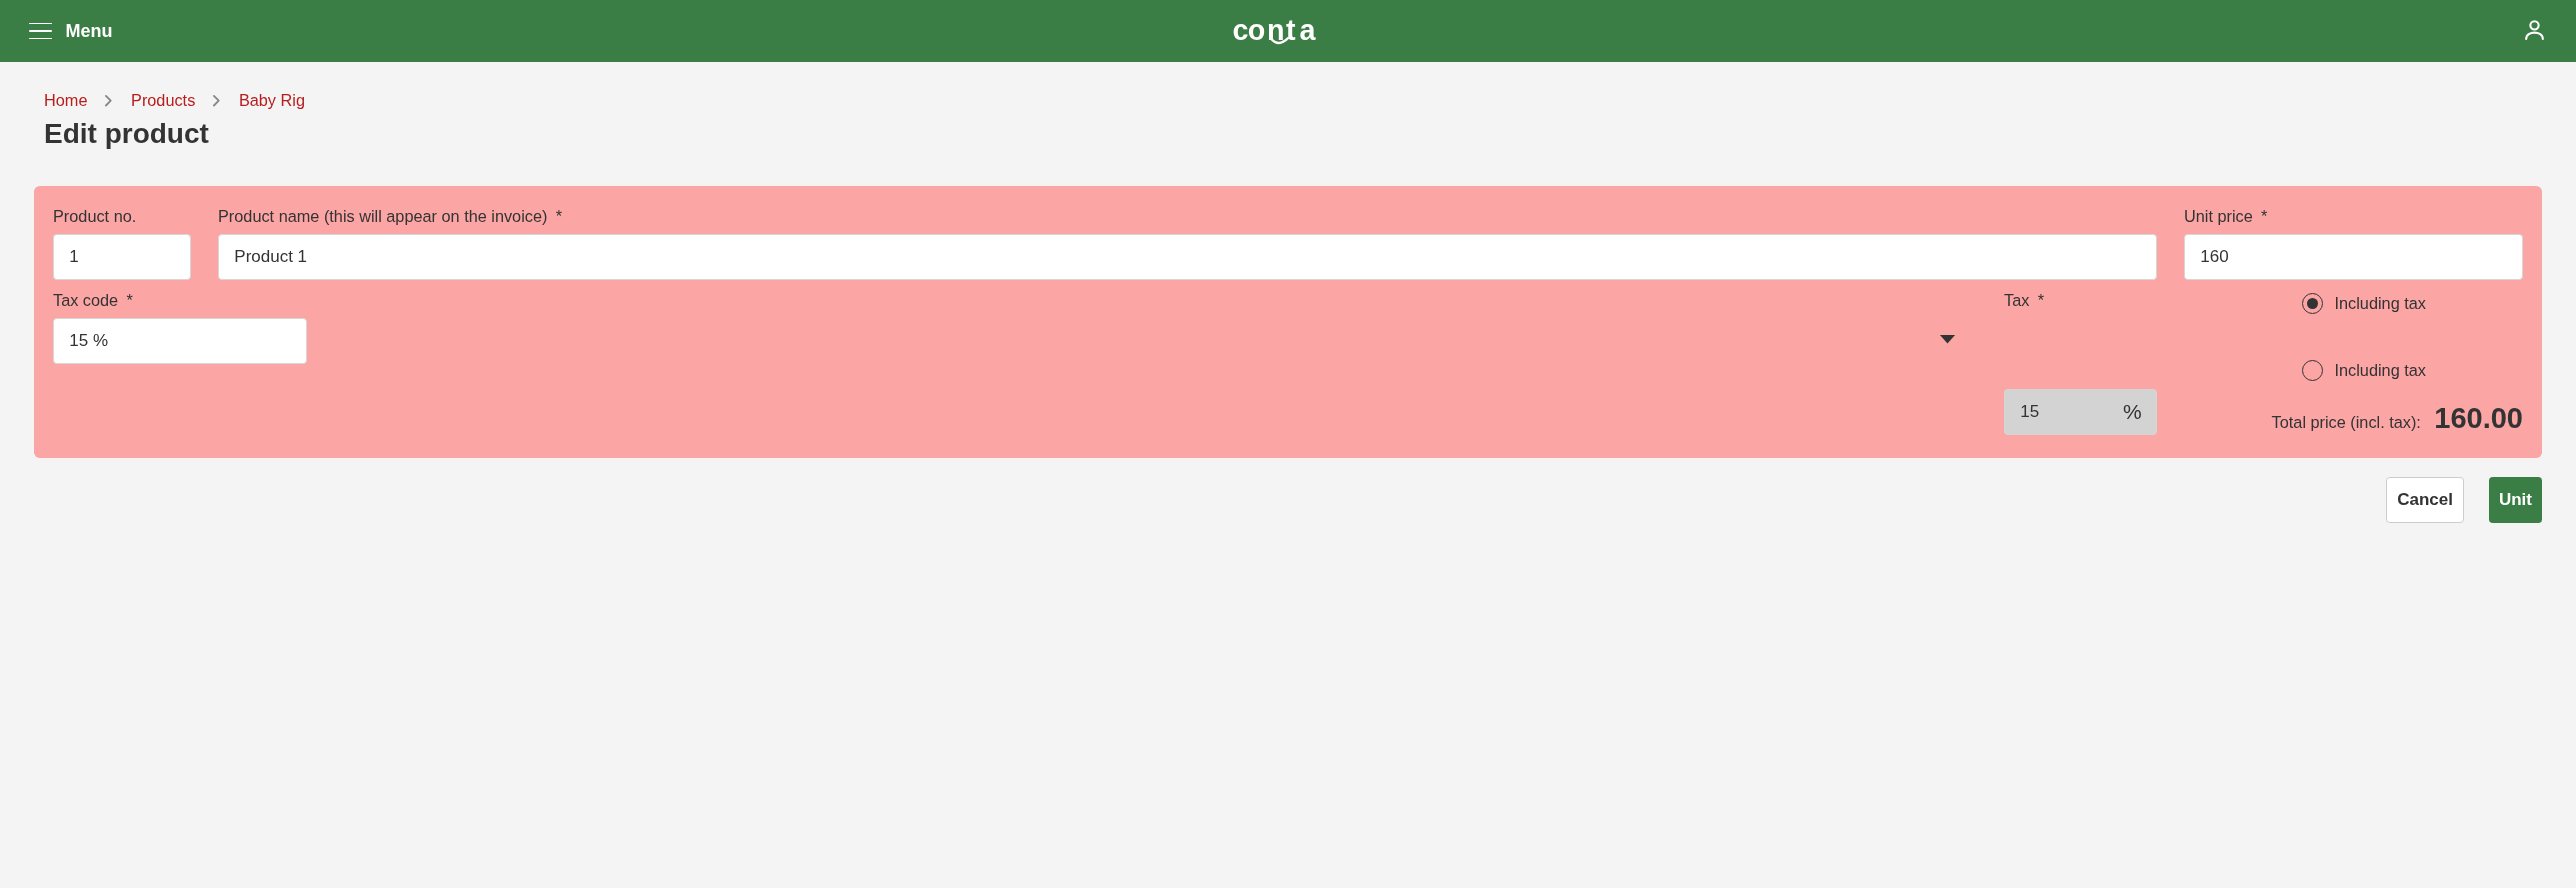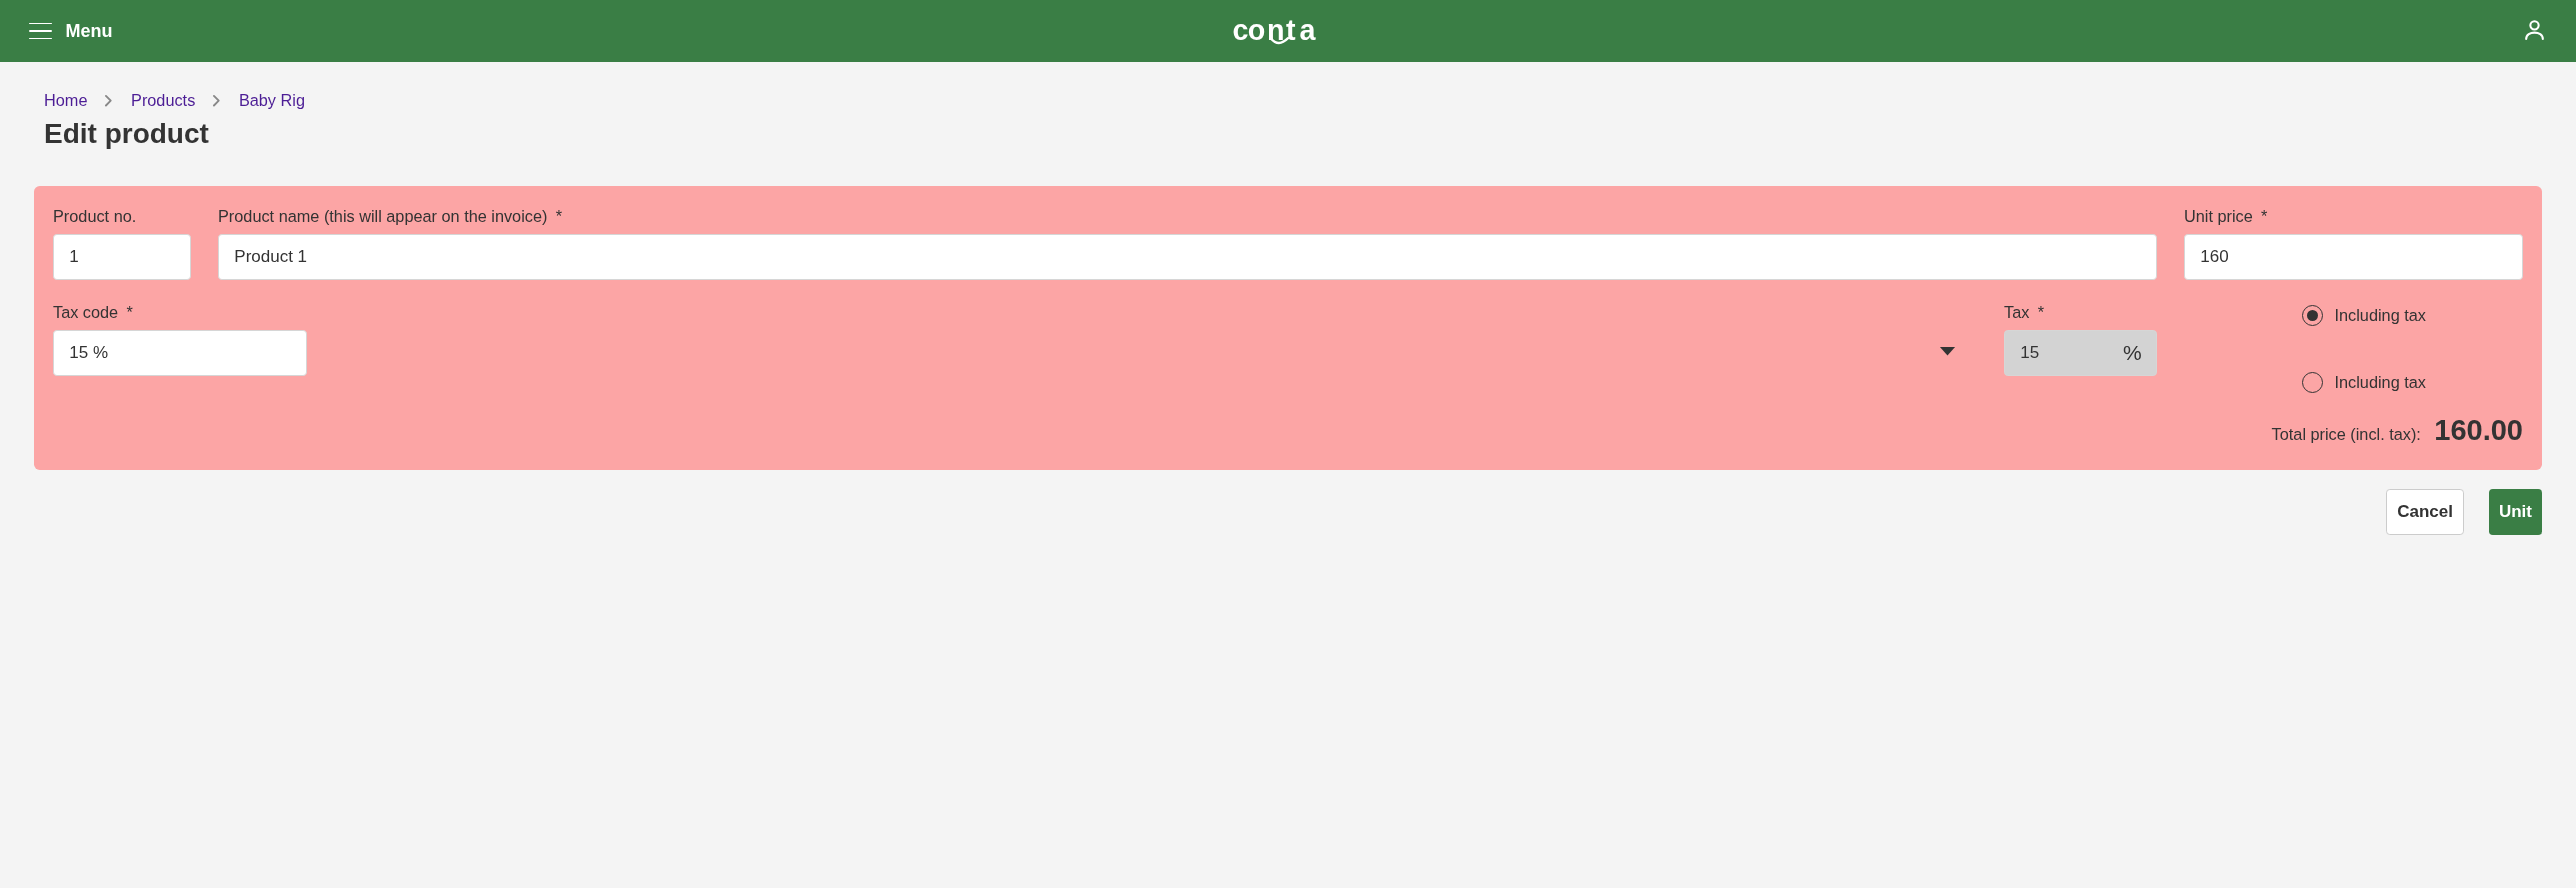--- a/index.html
+++ b/index.html
@@ -64,21 +64,21 @@
 
   
   .page-head {
     padding: 29px 44px 9.6px 44px;
   }
   .breadcrumbs {
     display: flex;
     align-items: center;
     gap: 17px;
     font-size: 16.3px;
-    color: #4c1d95;
+    color: #b91c1c;
     margin-bottom: 7.7px;
   }
   .breadcrumbs .crumb {
     cursor: pointer;
   }
   .breadcrumbs .crumb.current {
     cursor: default;
   }
   .breadcrumbs svg {
     flex: none;
@@ -94,21 +94,21 @@
     background: #fca5a5;
     margin: 27px 34px 0 34px;
     border-radius: 5.7px;
     padding: 21px 19px 23px 19px;
   }
   .row {
     display: flex;
     gap: 27px;
   }
   .row + .row {
-    margin-top: 23px;
+    margin-top: 11px;
   }
   .field {
     display: flex;
     flex-direction: column;
   }
   .field-label {
     font-size: 16.3px;
     color: #333;
     margin-bottom: 7.7px;
   }
@@ -138,21 +138,21 @@
     top: 50%;
     transform: translateY(-50%);
     pointer-events: none;
   }
 
   .col-prodno { width: 138px; flex: none; }
   .col-prodname { flex: 1; }
   .col-unitprice { width: 339px; flex: none; }
 
   .col-taxcode { flex: 1; }
-  .col-tax { width: 153px; flex: none; display: flex; flex-direction: column; }
+  .col-tax { width: 153px; flex: none; display: flex; flex-direction: column; justify-content: space-between; }
   .col-right { width: 339px; flex: none; display: flex; flex-direction: column; justify-content: space-between; padding-top: 1.9px; }
 
   .tax-input-wrap {
     position: relative;
   }
   .tax-input-wrap .pct {
     position: absolute;
     right: 15.3px;
     top: 50%;
     transform: translateY(-50%);

